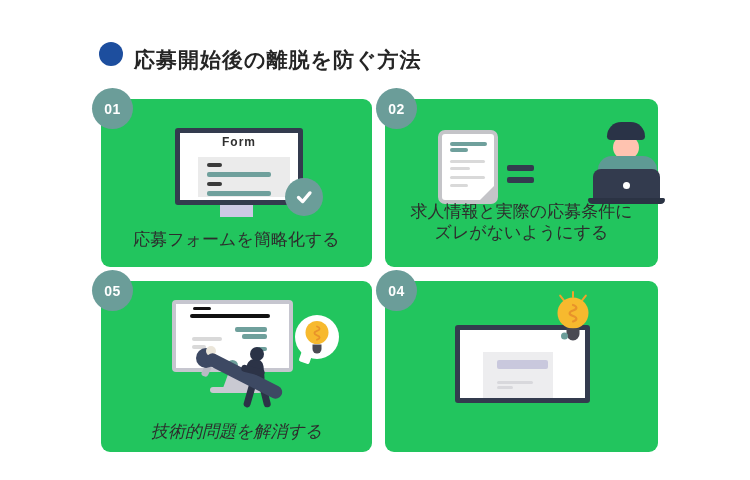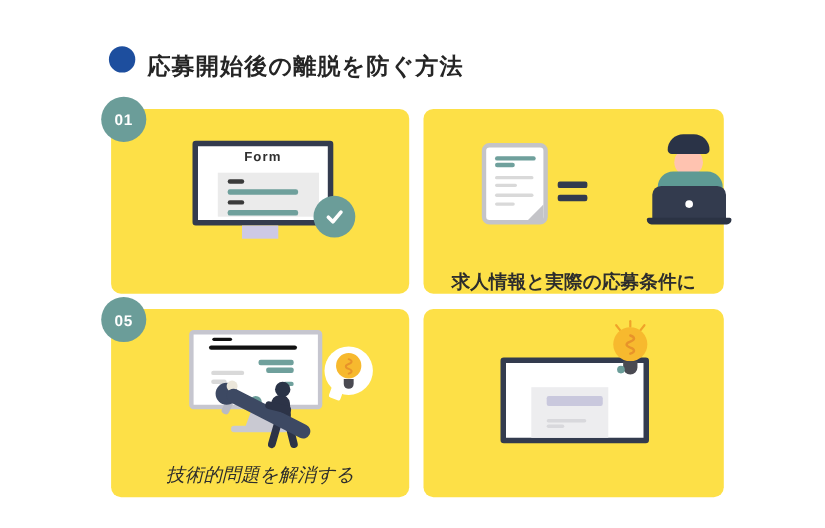--- a/index.html
+++ b/index.html
@@ -4,31 +4,31 @@
 <style>
   html,body{margin:0;padding:0;background:#fff;}
   .page{position:relative;width:750px;height:480px;background:#ffffff;overflow:hidden;
         font-family:"Liberation Sans","DejaVu Sans",sans-serif;}
 
   
   .title-dot{position:absolute;left:99px;top:42px;width:24px;height:24px;border-radius:50%;background:#1D4E9E;}
   .title{position:absolute;left:134px;top:46px;font-size:21px;font-weight:700;color:#252525;letter-spacing:1px;}
 
   
-  .card{position:absolute;background:#fde047;border-radius:9px;}
+  .card{position:absolute;background:#22c55e;border-radius:9px;}
   #c1{left:101px;top:99px;width:271px;height:168px;}
   #c2{left:385px;top:99px;width:273px;height:168px;}
   #c3{left:101px;top:281px;width:271px;height:171px;}
   #c4{left:385px;top:281px;width:273px;height:171px;}
   .badge{position:absolute;left:-9px;top:-11px;width:41px;height:41px;border-radius:50%;background:#6B9D99;
          color:#fff;font-size:14px;font-weight:700;display:flex;align-items:center;justify-content:center;
          letter-spacing:.5px;z-index:6;}
   .caption{position:absolute;left:0;right:0;text-align:center;color:#2D2D2D;font-size:17px;font-weight:500;}
   #c1 .caption{bottom:16px;}
-  #c2 .caption{bottom:0;line-height:21px;font-weight:bold;}
+  #c2 .caption{bottom:24px;line-height:21px;}
   #c3 .caption,#c4 .caption{bottom:9px;font-style:italic;}
 
   .ln{position:absolute;border-radius:2px;}
   .t{background:#6FA09C;} .dk{background:#3A3A3A;} .gy{background:#D9D9D9;}
 
   
   .monitor1{position:absolute;left:74px;top:29px;width:128px;height:77px;background:#fff;
             border:5px solid #333B4E;border-radius:3px;box-sizing:border-box;}
   .form-label{position:absolute;left:0;right:0;top:2px;text-align:center;font-size:12px;font-weight:600;
               color:#2F2F2F;letter-spacing:1px;}
@@ -94,23 +94,25 @@
         <div class="ln t" style="left:9px;top:34px;width:64px;height:5px;"></div>
       </div>
     </div>
     <div class="stand1"></div>
     <div class="check">
       <svg width="22" height="22" viewBox="0 0 24 24">
         <path d="M6 12.5 L10.5 17 L18.5 7.5" stroke="#ffffff" stroke-width="3.6" fill="none" stroke-linecap="round" stroke-linejoin="round"></path>
       </svg>
     </div>
 
+    <div class="caption">応募フォームを簡略化する</div>
   </div>
 
   <div class="card" id="c2">
+    <div class="badge">02</div>
 
     <div class="doc">
       <div class="ln t" style="left:8px;top:8px;width:37px;height:4px;"></div>
       <div class="ln t" style="left:8px;top:14px;width:18px;height:4px;"></div>
       <div class="ln gy" style="left:8px;top:26px;width:35px;height:3px;"></div>
       <div class="ln gy" style="left:8px;top:33px;width:20px;height:3px;"></div>
       <div class="ln gy" style="left:8px;top:42px;width:35px;height:3px;"></div>
       <div class="ln gy" style="left:8px;top:50px;width:18px;height:3px;"></div>
       <div class="doc-fold"></div>
     </div>
@@ -122,20 +124,21 @@
       <div class="p2-face"></div>
       <div class="p2-hair"></div>
       <div class="p2-shirt"></div>
       <div class="p2-lid"></div>
       <div class="p2-dot"></div>
       <div class="p2-base"></div>
     </div>
 
     <div class="caption">
       <div>求人情報と実際の応募条件に</div>
+      <div>ズレがないようにする</div>
     </div>
   </div>
 
   <div class="card" id="c3">
     <div class="badge">05</div>
 
     <div class="monitor3">
       <div class="ln" style="left:17px;top:3px;width:18px;height:3px;background:#111;"></div>
       <div class="ln" style="left:14px;top:10px;width:80px;height:4px;background:#111;"></div>
       <div class="ln t" style="left:59px;top:23px;width:32px;height:5px;"></div>
@@ -166,20 +169,21 @@
     <svg class="bulb3" viewBox="0 0 26 36">
       <circle cx="13" cy="12.5" r="11.5" fill="#F7B92E"></circle>
       <path d="M13 6.5 c3.5 1.2 3.5 3.2 0 4.4 c-3.5 1.2 -3.5 3.2 0 4.4 c3.5 1.2 3.5 3.2 0 4.4" stroke="#E8932A" stroke-width="1.8" fill="none" stroke-linecap="round"></path>
       <path d="M8.5 24.5 h9 v4.5 a4.5 4.5 0 0 1 -9 0 z" fill="#4A4A52"></path>
     </svg>
 
     <div class="caption">技術的問題を解消する</div>
   </div>
 
   <div class="card" id="c4">
+    <div class="badge">04</div>
 
     <div class="screen4">
       <div class="panel4">
         <div class="ln" style="left:14px;top:8px;width:51px;height:9px;background:#C9C8DD;"></div>
         <div class="ln" style="left:14px;top:29px;width:36px;height:3px;background:#D8D8DC;"></div>
         <div class="ln" style="left:14px;top:34px;width:16px;height:3px;background:#D8D8DC;"></div>
       </div>
     </div>
 
     <svg class="bulb4" viewBox="0 0 38 60">

